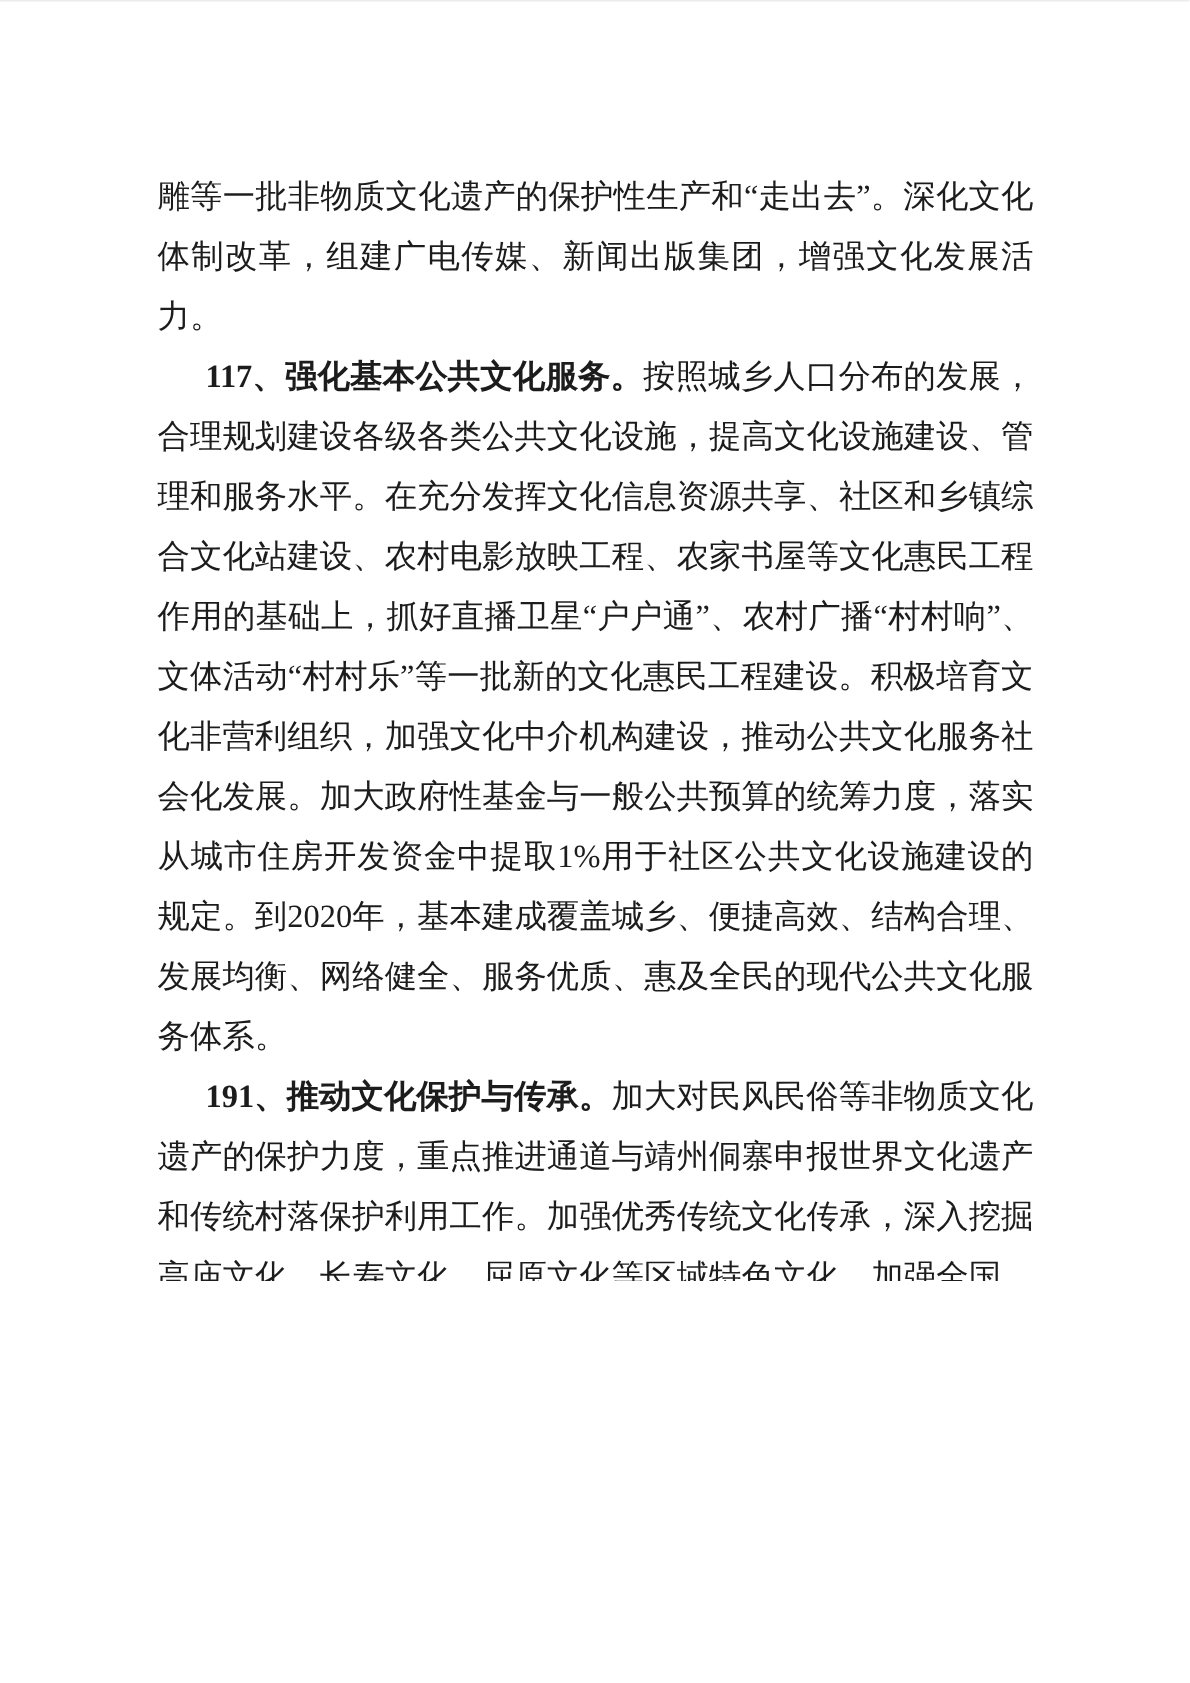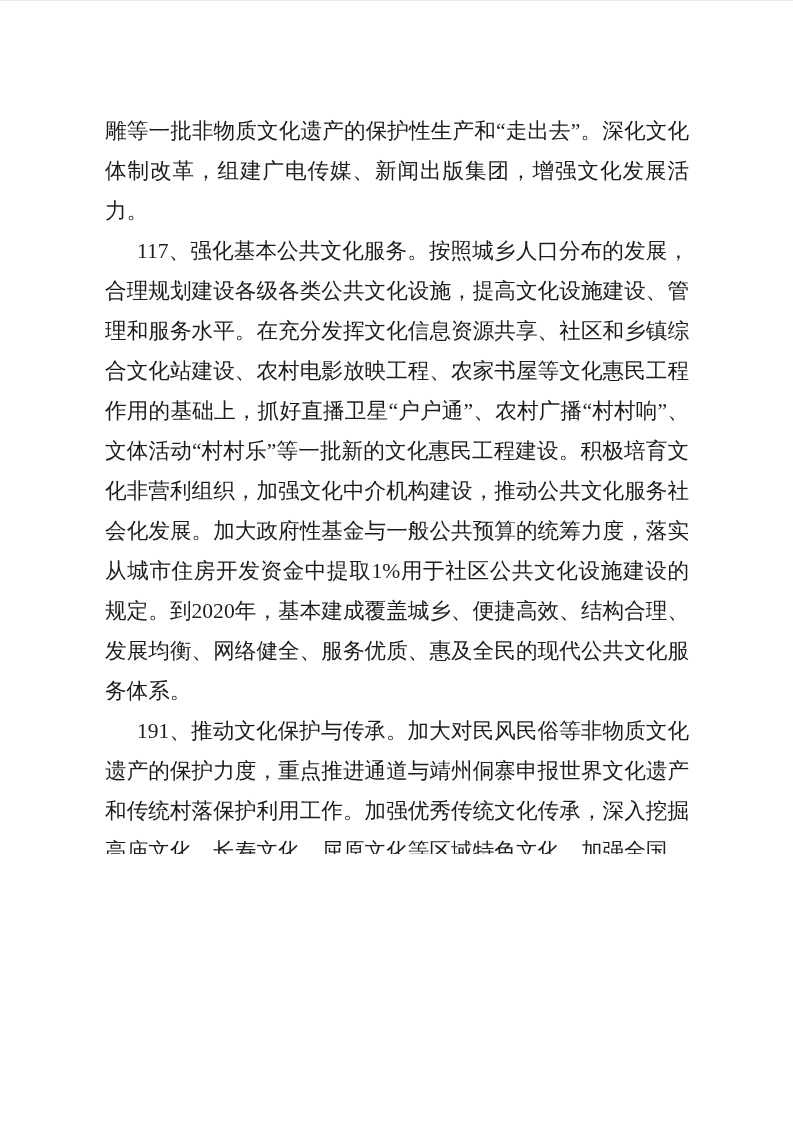--- a/index.html
+++ b/index.html
@@ -29,21 +29,21 @@
     font-size: 21.6px;
     line-height: 40px;
     text-align: justify;
     text-justify: inter-ideograph;
     word-break: break-all;
   }
   .para.indent {
     text-indent: 32px;
   }
   .lead {
-    font-weight: 400;
+    font-weight: 700;
   }
   .page-number {
     position: absolute;
     left: 0;
     right: 0;
     top: 1020px;
     text-align: center;
     font-size: 17.5px;
     color: #222222;
     font-family: "Liberation Serif", "DejaVu Serif", serif;

